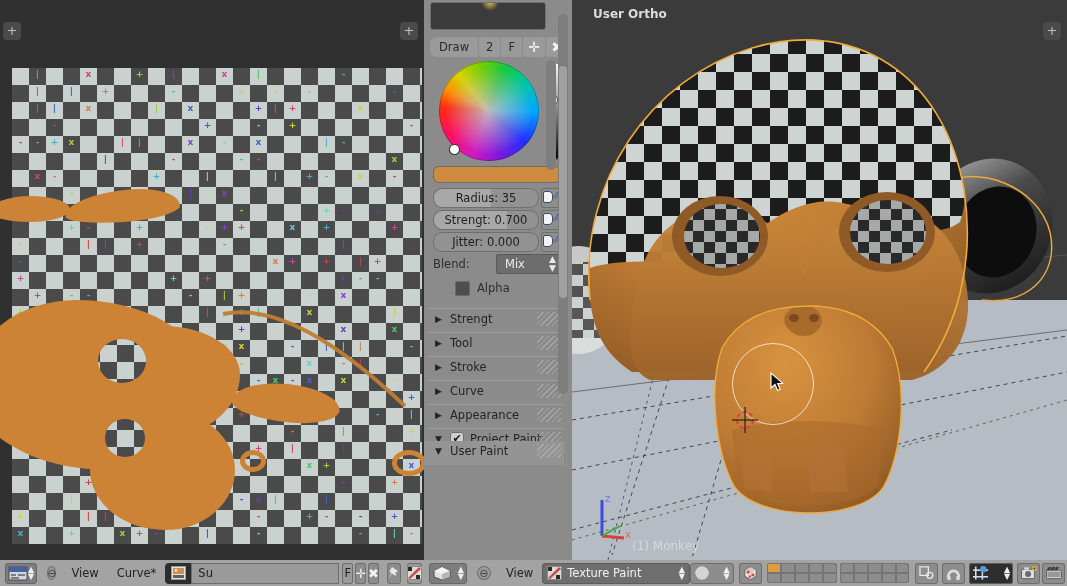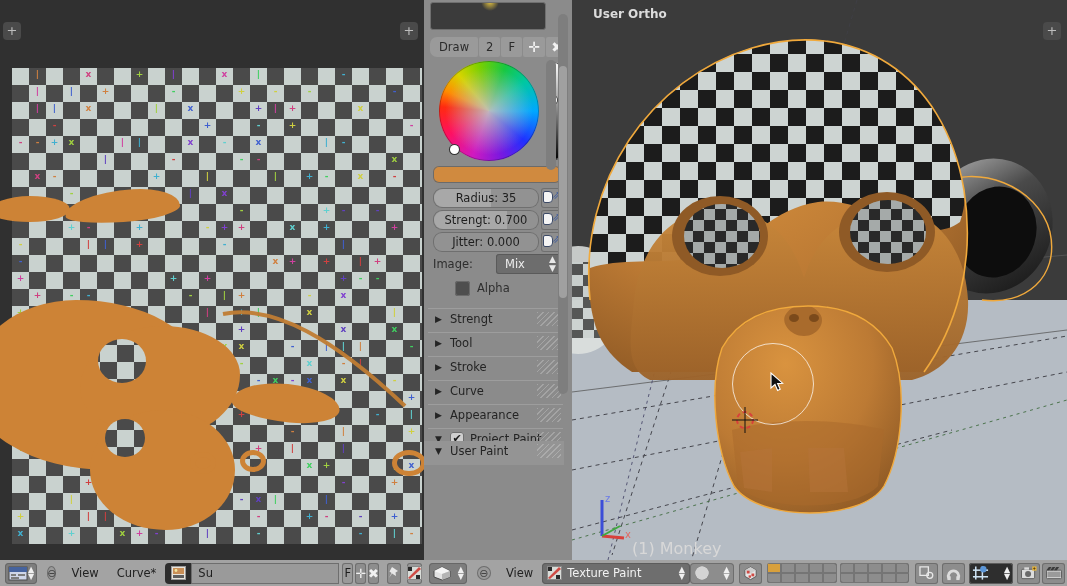--- a/index.html
+++ b/index.html
@@ -226,21 +226,21 @@
     position:absolute; left:-60px; top:300px; width:640px; height:300px;
     background:#b5bcc4;
     transform:perspective(420px) rotateX(62deg);
     transform-origin:50% 0%;
   }
   #vp-grid{
     position:absolute; left:0; top:0; width:495px; height:560px;
     pointer-events:none;
   }
   #vp-label-ortho{ position:absolute; left:21px; top:7px; font-size:12px; color:#dcdcdc;font-weight:bold; }
-  #vp-label-obj{ position:absolute; left:60px; top:539px; font-size:16px; color:#d8d8d8; }
+  #vp-label-obj{ position:absolute; left:60px; top:539px; font-size:12px; color:#d8d8d8; }
   #vp-plus{
     position:absolute; right:6px; top:22px; width:18px; height:18px;
     background:#4a4a4a; border-radius:4px; color:#bdbdbd;
     font-size:13px; line-height:17px; text-align:center;
   }
   #monkey{ position:absolute; left:0; top:0; width:495px; height:560px; }
   #brush-circle{
     position:absolute; left:160px; top:343px; width:82px; height:82px;
     border:1px solid rgba(255,255,255,0.72); border-radius:50%;
   }
@@ -610,21 +610,21 @@
         <div class="fill" style="width:0px"></div>
         <span>Jitter: 0.000</span>
       </div>
       <div class="slider-anim">
         <div class="hand"></div>
           <div class="arr">⇗</div>
       </div>
     </div>
 
     <div id="blend-row">
-      <div id="blend-label">Image:</div>
+      <div id="blend-label">Blend:</div>
       <div id="blend-select">
         <span>Mix</span>
         <span class="updown">▲<br>▼</span>
       </div>
     </div>
 
     <div id="alpha-row">
       <div id="alpha-check"></div>
       <div id="alpha-label">Alpha</div>
     </div>

